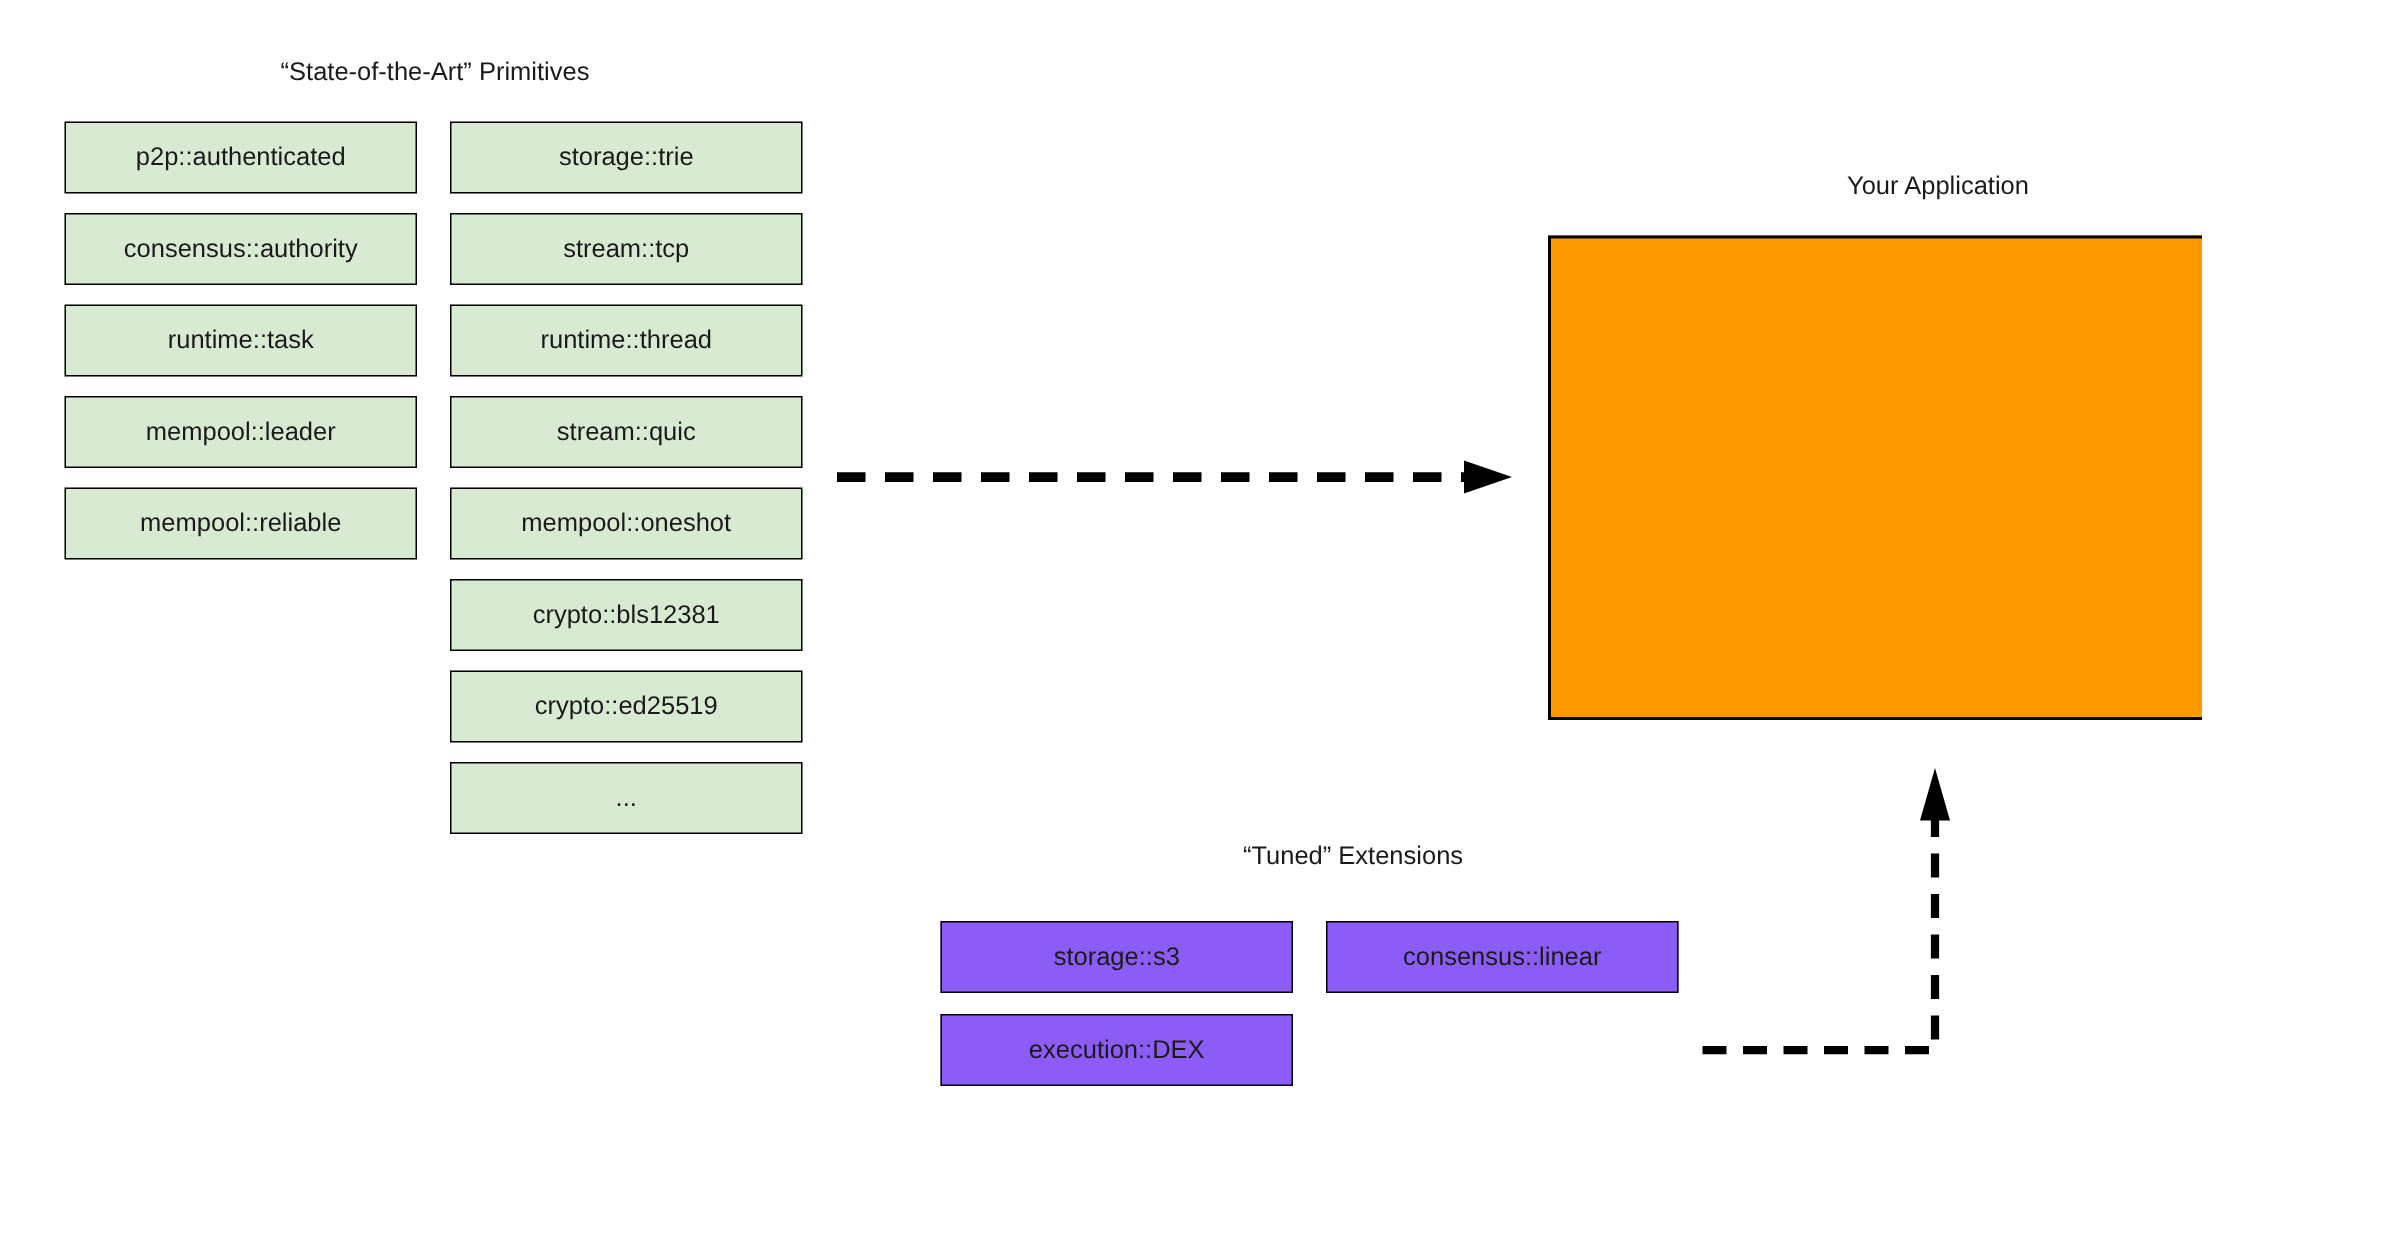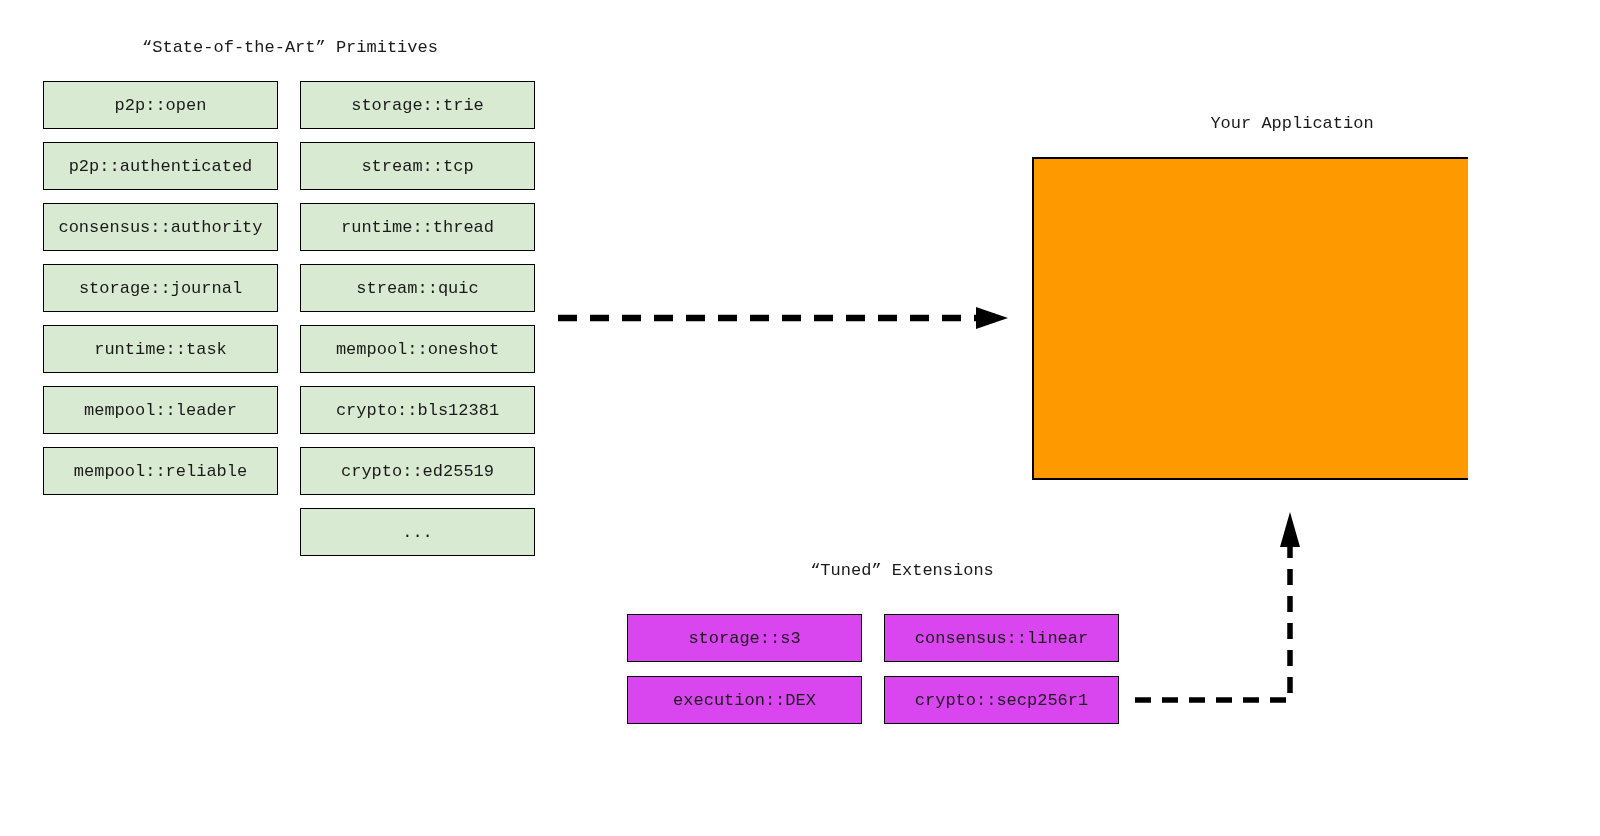--- a/index.html
+++ b/index.html
@@ -1,20 +1,20 @@
 <!DOCTYPE html>
 <html><head>
 <meta charset="utf-8">
 <style>
   html,body{margin:0;padding:0;background:#ffffff;}
   #canvas{
     position:relative;
     width:1468px;height:836px;
     background:#ffffff;
-    font-family:Liberation Mono, monospace;
+    font-family:Liberation Sans, sans-serif;
     color:#1a1a1a;
     overflow:hidden;
   }
   .section-title{
     position:absolute;
     text-align:center;
     font-size:17px;
     letter-spacing:0px;
     white-space:nowrap;
   }
@@ -28,21 +28,21 @@
     box-sizing:border-box;
     height:48px;
     border:1.5px solid #000000;
     display:flex;
     align-items:center;
     justify-content:center;
     font-size:17px;
     white-space:nowrap;
   }
   .box.green{background:#d9ead3;}
-  .box.pink{background:#d946ef;}
+  .box.pink{background:#8b5cf6;}
   #app-container{
     position:absolute;
     left:1032px;top:157px;
     width:520px;height:323px;
     box-sizing:border-box;
     background:#ff9900;
     border:2px solid #000000;
   }
   #arrow-layer{
     position:absolute;left:0;top:0;
@@ -50,24 +50,22 @@
     pointer-events:none;
   }
 </style>
 </head>
 <body>
 
 <div id="canvas">
 
   <div class="section-title" style="left:43px;top:38px;width:494px;">“State-of-the-Art” Primitives</div>
   <div class="col" id="prim-col1" style="left:43px;top:81px;width:235px;">
-      <div class="box green">p2p::open</div>
       <div class="box green">p2p::authenticated</div>
       <div class="box green">consensus::authority</div>
-      <div class="box green">storage::journal</div>
       <div class="box green">runtime::task</div>
       <div class="box green">mempool::leader</div>
       <div class="box green">mempool::reliable</div>
     </div>
   <div class="col" id="prim-col2" style="left:300px;top:81px;width:235px;">
       <div class="box green">storage::trie</div>
       <div class="box green">stream::tcp</div>
       <div class="box green">runtime::thread</div>
       <div class="box green">stream::quic</div>
       <div class="box green">mempool::oneshot</div>
@@ -82,21 +80,20 @@
     
   </div>
 
   <div class="section-title" style="left:656px;top:561px;width:492px;">“Tuned” Extensions</div>
   <div class="col" id="ext-col1" style="left:627px;top:614px;width:235px;gap:14px;">
       <div class="box pink">storage::s3</div>
       <div class="box pink">execution::DEX</div>
     </div>
   <div class="col" id="ext-col2" style="left:884px;top:614px;width:235px;gap:14px;">
       <div class="box pink">consensus::linear</div>
-      <div class="box pink">crypto::secp256r1</div>
     </div>
 
   <svg id="arrow-layer" viewBox="0 0 1600 836" xmlns="http://www.w3.org/2000/svg">
     <g>
       <line x1="558" y1="318" x2="976" y2="318" stroke="#000000" stroke-width="6.5" stroke-dasharray="19 13"></line>
       <polygon points="976,307 976,329 1008,318" fill="#000000"></polygon>
     </g>
     <g>
       <path d="M 1135 700 H 1290 V 546" fill="none" stroke="#000000" stroke-width="5.5" stroke-dasharray="16 11"></path>
       <polygon points="1280,547 1300,547 1290,512" fill="#000000"></polygon>

